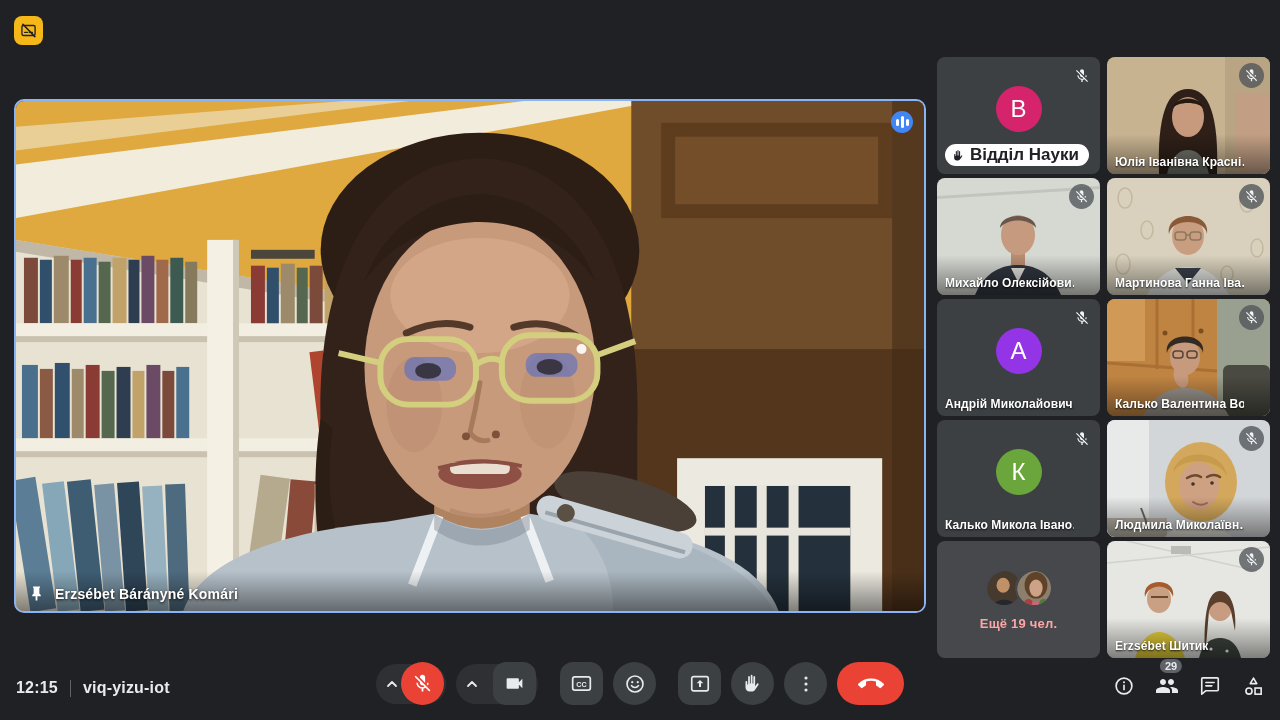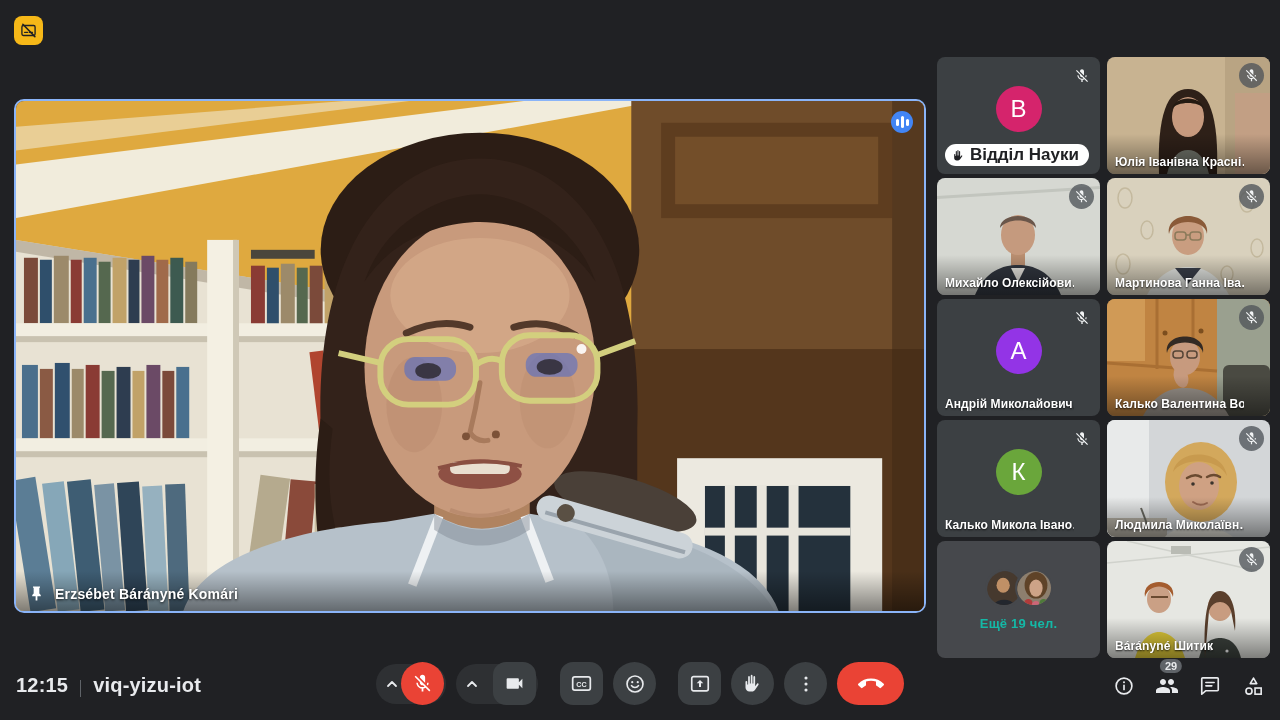--- a/index.html
+++ b/index.html
@@ -36,25 +36,25 @@
   .mic-chip.on-video { background:rgba(80,85,90,.78); }
   .avatar-wrap { position:absolute; inset:0; display:flex; align-items:center; justify-content:center; }
   .avatar { width:46px; height:46px; border-radius:50%; display:flex; align-items:center; justify-content:center;
     color:#fff; font-size:24px; font-weight:400; margin-bottom:14px; }
   .hand-pill { position:absolute; left:8px; bottom:8px; height:22px; background:#fff; border-radius:11px;
     display:flex; align-items:center; gap:5px; padding:0 10px 0 7px; color:#202124; font-size:17px; font-weight:700; }
   .overflow-inner { position:absolute; inset:0; display:flex; flex-direction:column; align-items:center; justify-content:center; gap:9px; }
   .ov-avatars { display:flex; }
   .ov-avatars .ova { width:38px; height:38px; border-radius:50%; overflow:hidden; border:2px solid #46484c; }
   .ov-avatars .ova + .ova { margin-left:-8px; }
-  .overflow-label { color:#14b8a6; font-size:13px; font-weight:700; letter-spacing:.2px; }
+  .overflow-label { color:#fca5a5; font-size:13px; font-weight:700; letter-spacing:.2px; }
 
   
   .meet-info { position:absolute; left:16px; bottom:23px; display:flex; align-items:flex-end; gap:12px;
-    color:#e8eaed; font-size:20px; font-weight:700; letter-spacing:.2px; }
+    color:#e8eaed; font-size:16px; font-weight:700; letter-spacing:.2px; }
   .meet-info .sep { width:1px; height:17px; background:#5f6368; }
 
   .controls { position:absolute; left:50%; transform:translateX(-50%); bottom:15px;
     display:flex; align-items:center; gap:10px; }
   .split { height:40px; background:#2e3033; border-radius:22px; display:flex; align-items:center; padding:0 2px 0 7px; }
   .chev-btn { width:18px; height:40px; display:flex; align-items:center; justify-content:center; color:#e8eaed; }
   .ctl { width:43px; height:43px; display:flex; align-items:center; justify-content:center; color:#e8eaed; background:#3c4043; border:none; }
   .ctl.round { border-radius:50%; }
   .ctl.squarish { border-radius:13px;margin-left:12px; }
   .ctl.danger { color:#fff; }
@@ -498,21 +498,21 @@
         <circle cx="120" cy="110" r="1.6" fill="#fff"></circle>
       <ellipse cx="113" cy="66" rx="12" ry="14" fill="#c89c80"></ellipse>
       <path d="M98,117 C96,68 102,50 113,50 C124,50 130,68 128,90 L124,70 C120,58 106,58 102,70 Z" fill="#5a3f2c"></path>
     </svg>
     <div class="shade"></div>
     <div class="mic-chip on-video">
         <svg width="15" height="15">
           <use href="#i-micoff"></use>
         </svg>
       </div>
-    <div class="tile-name">Bárányné Шитик</div>
+    <div class="tile-name">Erzsébet Шитик</div>
   </div>
 </div>
 
 <div class="meet-info">
   <span>12:15</span>
   <span class="sep"></span>
   <span>viq-yizu-iot</span>
 </div>
 
 <div class="controls">

